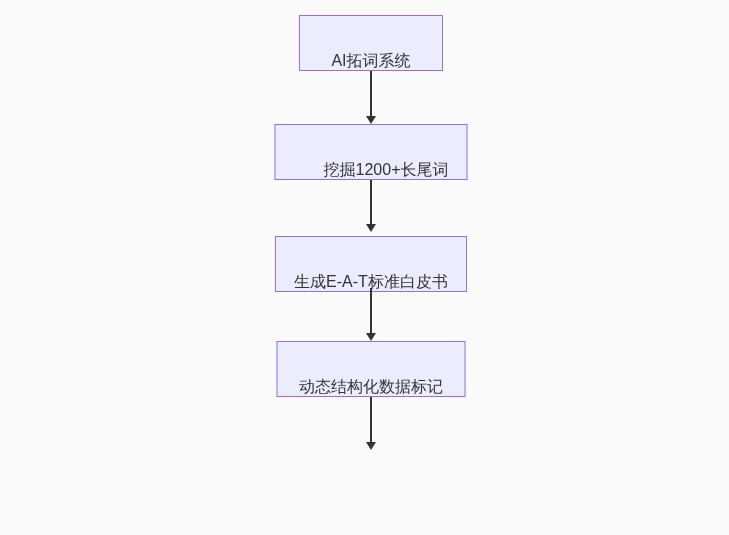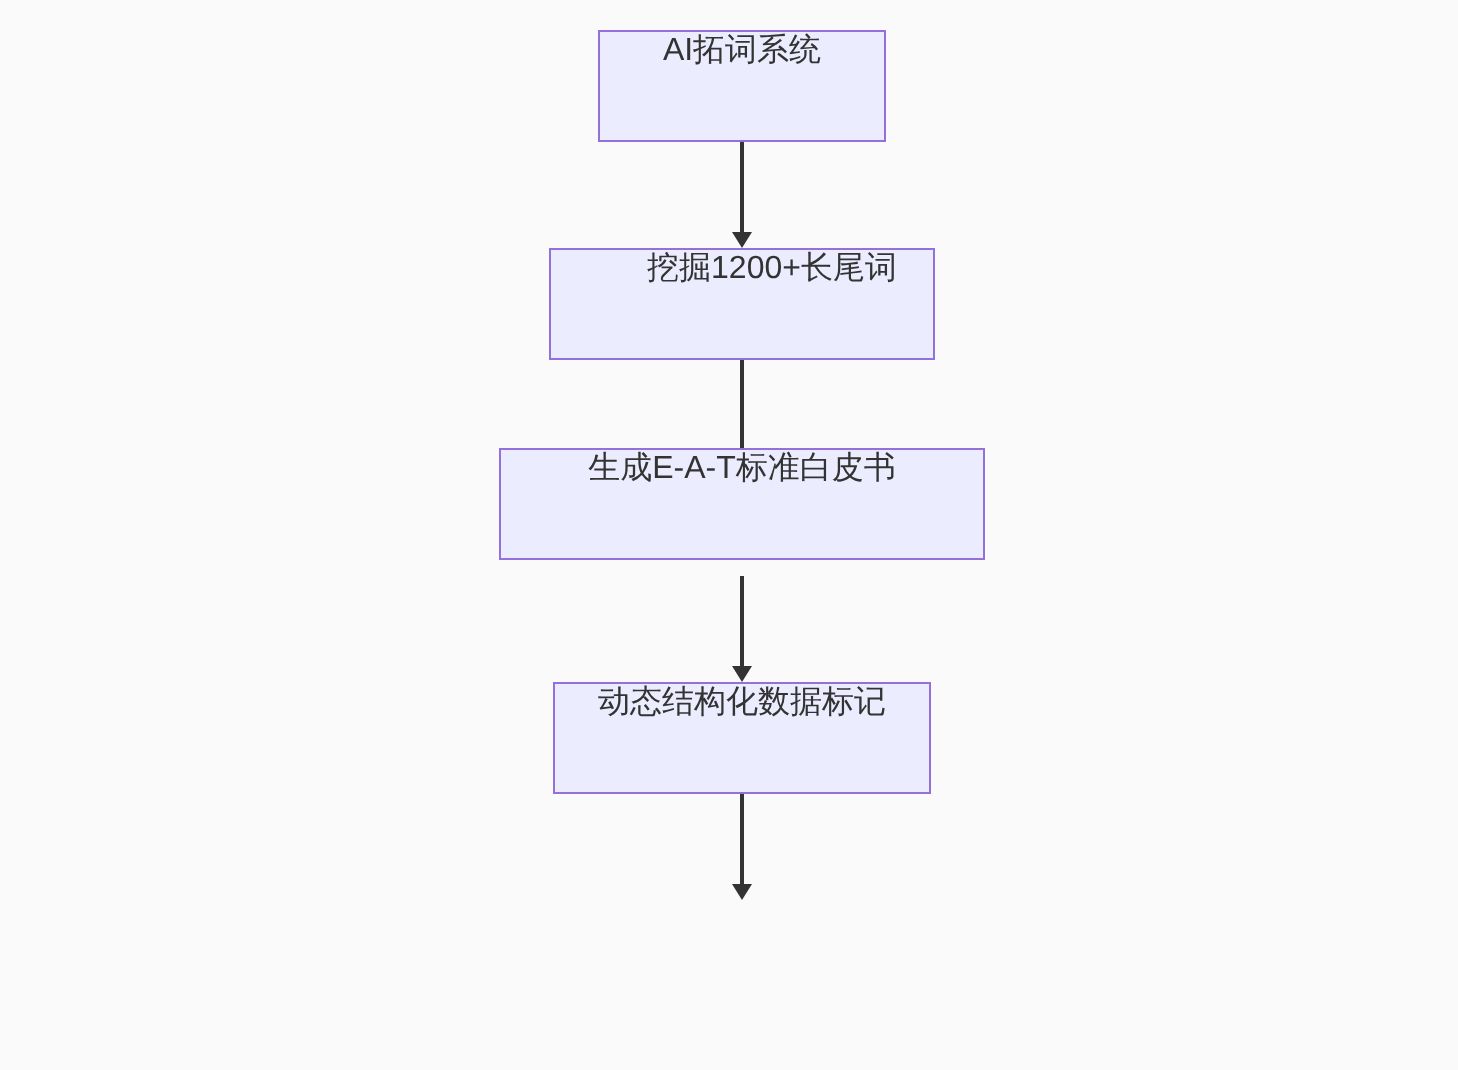--- a/index.html
+++ b/index.html
@@ -20,33 +20,33 @@
     position:relative;
     width:729px;height:535px;
   }
   .node{
     position:absolute;
     left:371px;
     transform:translateX(-50%);
     height:56px;
     box-sizing:border-box;
     display:flex;
-    align-items:flex-start;
+    align-items:flex-end;
     justify-content:center;
     background:var(--node-fill);
     border:1.5px solid var(--node-border);
     color:var(--node-text);
     font-size:16px;
     line-height:1.2;
     white-space:nowrap;
     text-align:center;
   }
   .node-0{top:15px;width:144px;}
   .node-1{top:124px;width:193px;padding-left:30px;}
-  .node-2{top:224px;width:243px;}
+  .node-2{top:236px;width:192px;}
   .node-3{top:341px;width:189px;}
   .node-4{top:450px;width:235px;}
 
   .edge{
     position:absolute;
     left:371px;
     transform:translateX(-50%);
     width:12px;
     display:flex;
     flex-direction:column;

